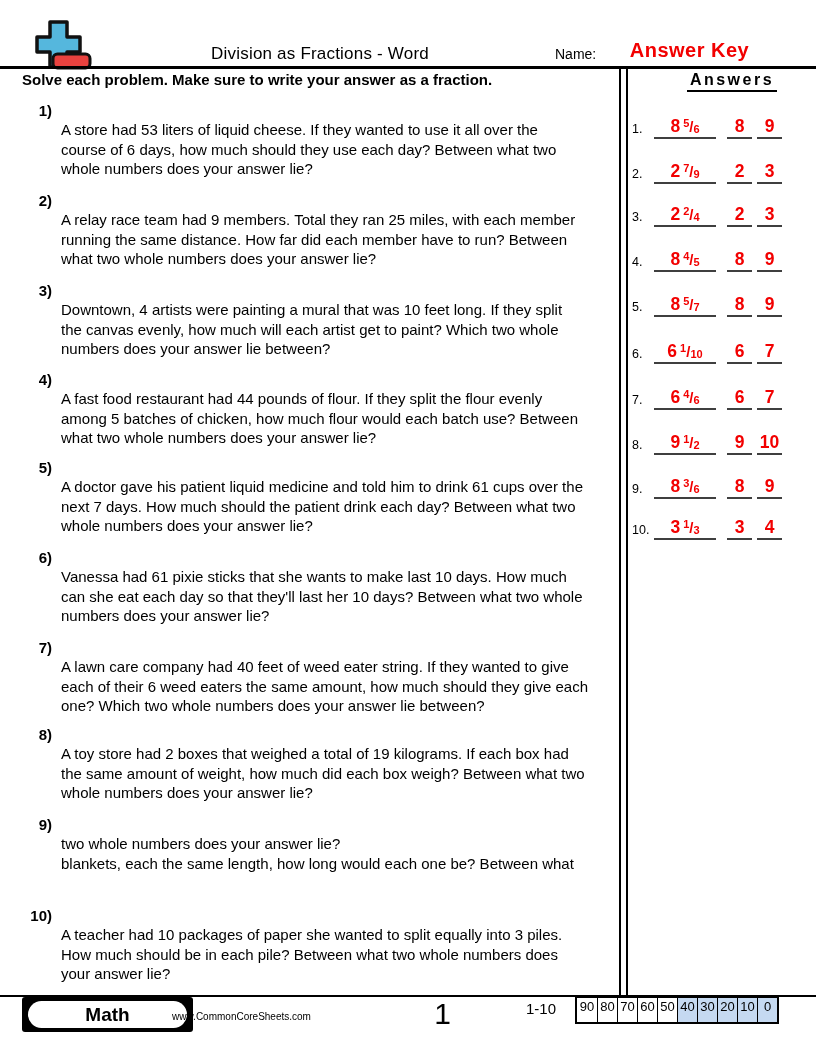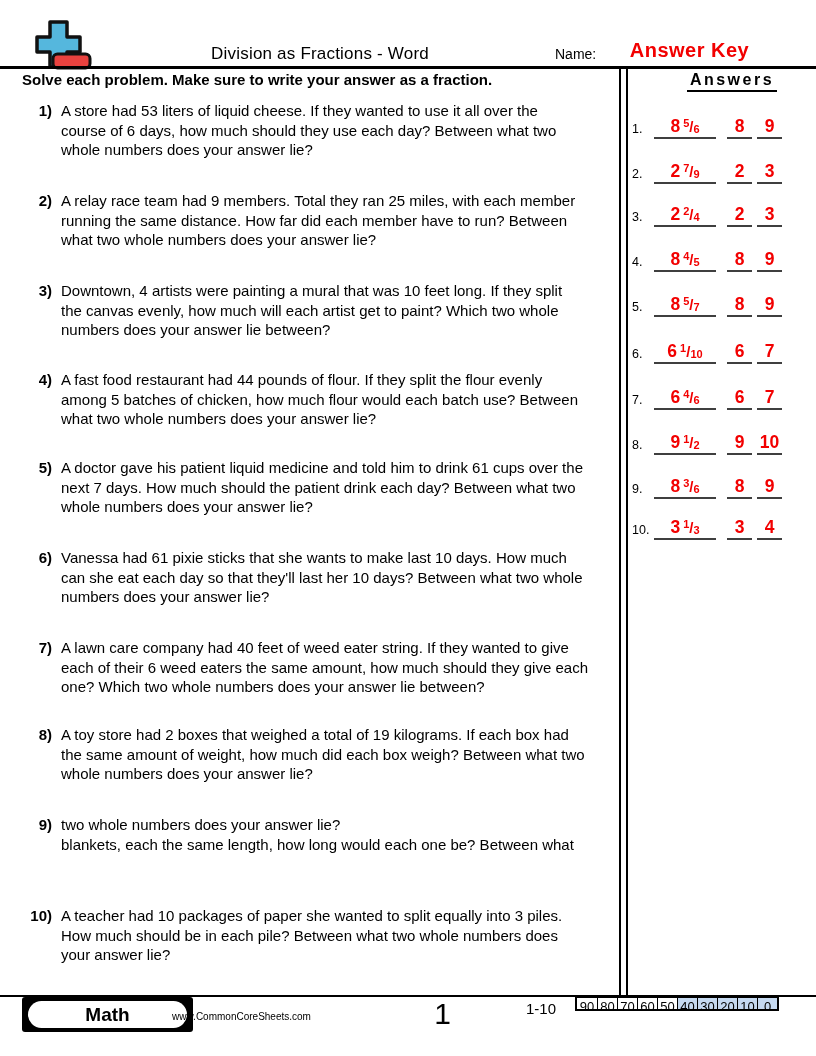--- a/index.html
+++ b/index.html
@@ -58,38 +58,38 @@
   .fslash::before { content:"/"; }
   .fden  { font-size:11px; line-height:1; margin-bottom:2px; }
   .abound { font-size:17.5px; line-height:1; margin-bottom:2px; }
 
   
   .problem { position:absolute; left:22px; display:flex; }
   .pnum {
     width:30px; text-align:right; font-weight:bold; font-size:15px;
     margin-right:9px; line-height:19.5px; flex:none;
   }
-  .ptext { font-size:15px; line-height:19.5px; white-space:nowrap; }
+  .ptext { font-size:15px; line-height:19.5px; white-space:nowrap;margin-top:19px; }
 
   
   #math-badge {
     position:absolute; left:22px; top:997px; width:171px; height:35px;
     background:#000; border-radius:3px;
   }
   #math-badge .pill {
     position:absolute; left:6px; right:6px; top:4px; bottom:4px;
     background:#fff; border-radius:14px;
     display:flex; align-items:center; justify-content:center;
     font-weight:bold; font-size:19px;
   }
   #website { position:absolute; left:172px; top:1011px; font-size:10px; }
   #page-number { position:absolute; left:420px; top:997px; width:45px; text-align:center; font-size:30px; font-weight:400; }
   #score-label { position:absolute; left:526px; top:1000px; width:42px; text-align:left; font-size:15px; }
   #score-table {
-    position:absolute; left:575px; top:996px; height:15px;
+    position:absolute; left:575px; top:996px; height:28px;
     display:flex; border:2px solid #000; background:#fff;
   }
   .score-cell {
     width:20px; border-left:1px solid #000; text-align:center;
     font-size:13px; line-height:18px;
   }
   .score-cell:first-child { border-left:none; }
   .score-cell.shaded { background:#c5d9f1; }
 </style>
 </head>

